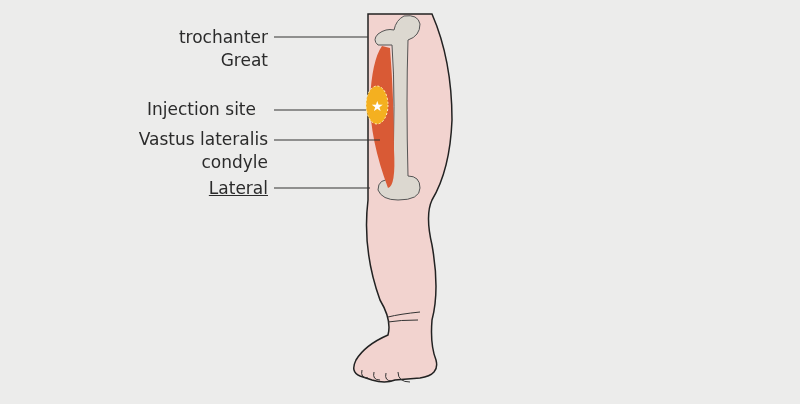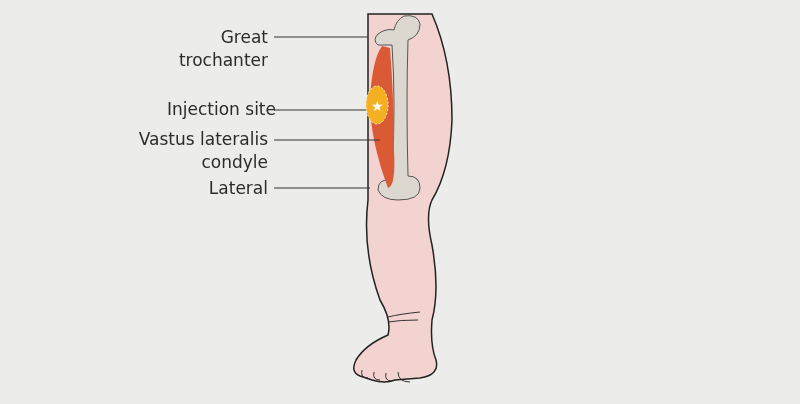--- a/index.html
+++ b/index.html
@@ -32,25 +32,25 @@
 
   <g stroke="#333" stroke-width="1.2">
     <line x1="274" y1="37" x2="368" y2="37"></line>
     <line x1="274" y1="110" x2="366" y2="110"></line>
     <line x1="274" y1="140" x2="380" y2="140"></line>
     <line x1="274" y1="188" x2="370" y2="188"></line>
   </g>
 </svg>
 
 <div class="label" style="left:150px; top:26px; width:118px;">
+  <div>trochanter</div>
   <div>Great</div>
-  <div>trochanter</div>
 </div>
-<div class="label" style="left:148px; top:98px; width:128px;">
+<div class="label" style="left:128px; top:98px; width:128px;">
   <div>Injection site</div>
 </div>
 <div class="label" style="left:130px; top:128px; width:138px;">
   <div>Vastus lateralis</div>
   <div>condyle</div>
 </div>
-<div class="label" style="left:120px; top:177px; width:148px;">
+<div class="label" style="left:120px; top:177px; width:148px;text-decoration:underline;">
   <div>Lateral</div>
 </div>
 
 </body></html>

